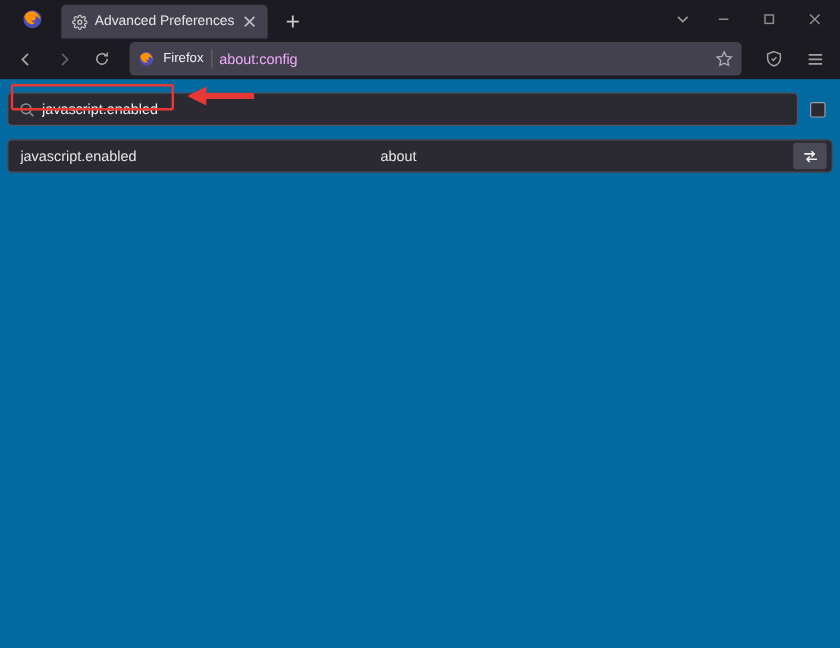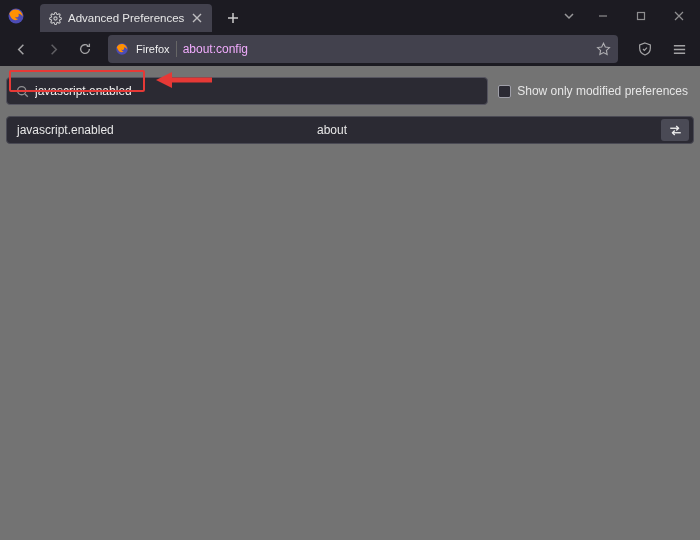--- a/index.html
+++ b/index.html
@@ -10,20 +10,21 @@
     font-size: 12px;
     color: #fbfbfe;
     overflow: hidden;
     position: relative;
   }
   .titlebar {
     display: flex; align-items: center;
     height: 32px;
     background: #1c1b22;
     padding-left: 6px;
+    margin-left: 11px;
   }
   .ff-logo {
     width: 20px; height: 20px;
     margin-right: 14px;
     display:inline-flex;align-items:center;justify-content:center;
   }
   .tab {
     display: flex; align-items: center;
     height: 28px;
     background: #42414d;
@@ -60,21 +61,21 @@
   .urlbar .ff-mini{width:16px;height:16px;display:inline-flex;align-items:center;justify-content:center}
   .urlbar .badge-ff{font-size:11px;color:#f0f0f0}
   .urlbar .sep{width:1px;height:16px;background:#666}
   .urlbar .url{font-size:12px;color:#f0abfc}
   .urlbar .spacer{flex:1}
   .urlbar .star{width:18px;height:18px;display:inline-flex;align-items:center;justify-content:center;opacity:.7;cursor:pointer}
   .right-icons{display:flex;gap:4px;margin-left:4px}
   .right-icons .ic{width:30px;height:30px;display:inline-flex;align-items:center;justify-content:center;opacity:.7;cursor:pointer}
 
   .content {
-    background:#737373;
+    background:#0369a1;
     height:calc(540px - 32px - 34px);
     padding:6px 6px 0 6px;
   }
   .search-row{display:flex;align-items:center;gap:10px;height:38px}
   .search-box{
     flex:1;display:flex;align-items:center;gap:6px;
     border:1px solid #55545f;border-radius:4px;height:28px;padding:0 8px;
     background:#2b2a33;
   }
   .search-annot-outline{
@@ -215,21 +216,20 @@
       <span class="search-icon">
         <svg width="13" height="13" viewBox="0 0 16 16" fill="none" stroke="#bbb" stroke-width="1.6">
             <circle cx="7" cy="7" r="5"></circle>
             <path d="M11 11l3.5 3.5"></path>
           </svg>
       </span>
       <input class="search-input" value="javascript.enabled" style="">
     </div>
     <label class="modified-wrap">
       <span class="chk"></span>
-      <span>Show only modified preferences</span>
     </label>
   </div>
 
   <div class="result-row">
     <span class="pref-name">javascript.enabled</span>
     <span class="pref-val">about</span>
     <span class="toggle-btn">
       <svg width="15" height="13" viewBox="0 0 20 16" fill="none" stroke="#eee" stroke-width="1.8">
           <path d="M3 5h11"></path>
           <path d="M11 2l3 3-3 3"></path>

